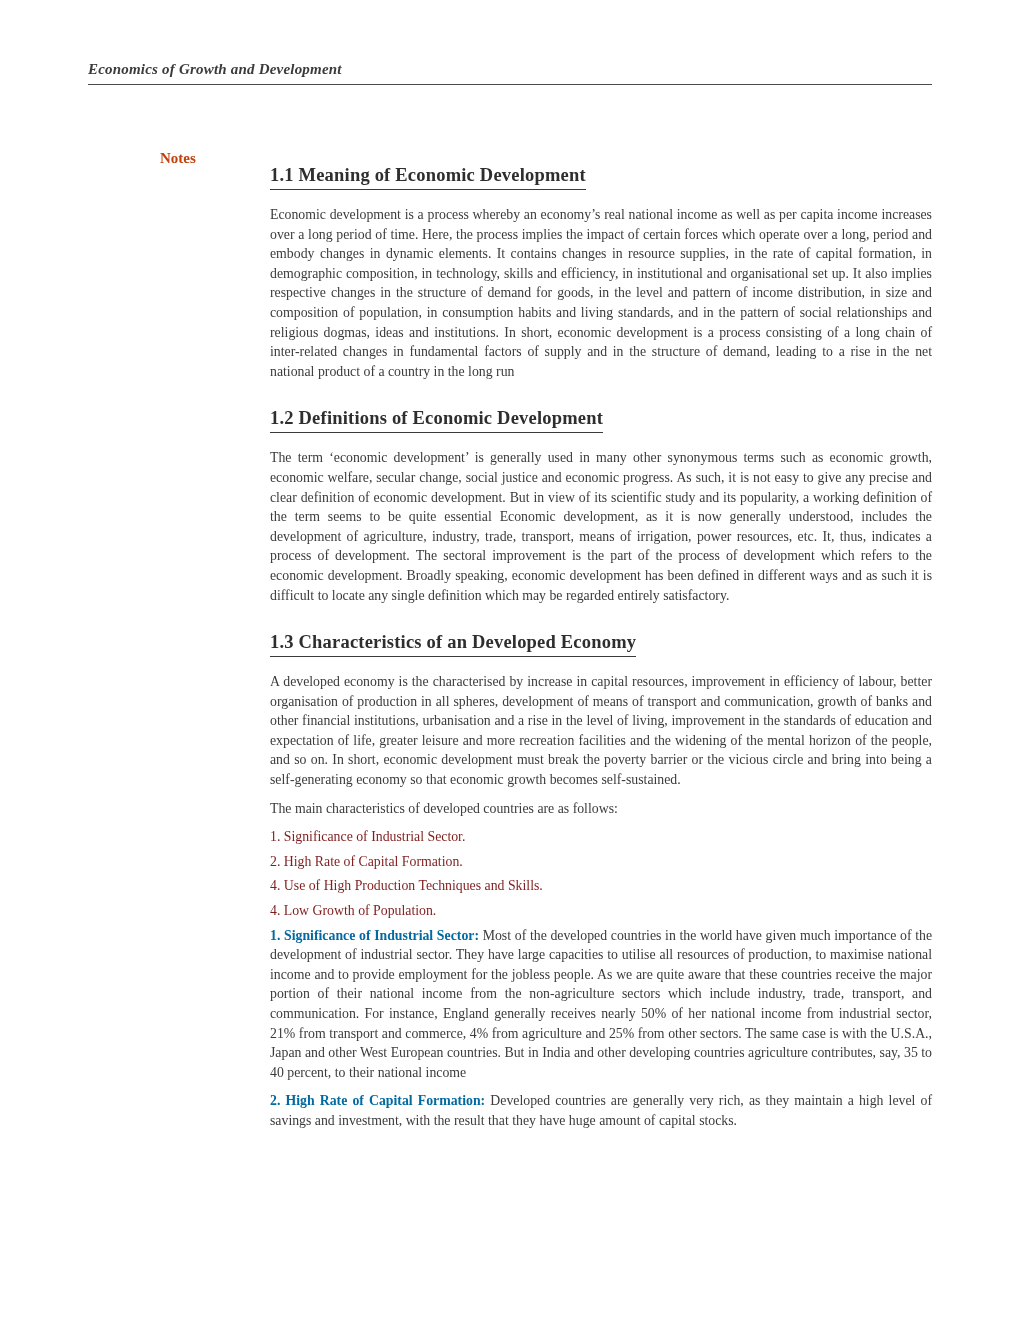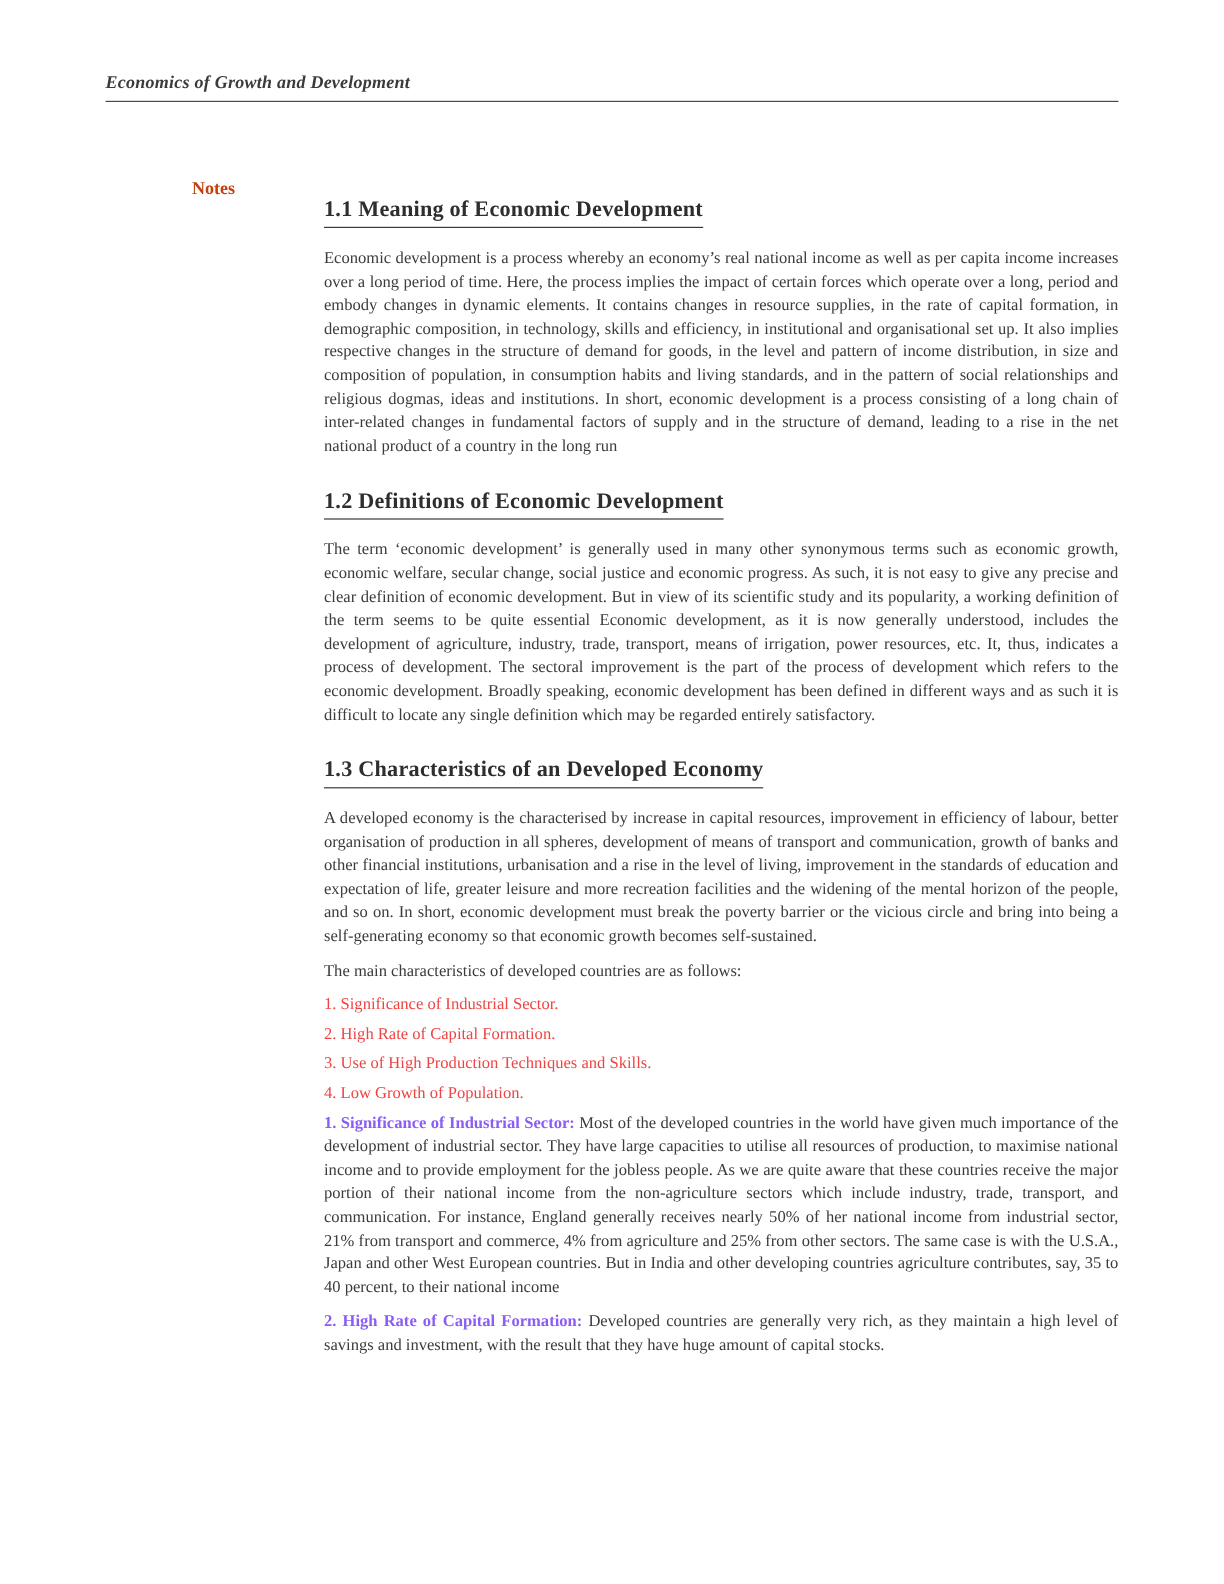--- a/index.html
+++ b/index.html
@@ -71,25 +71,25 @@
   .section {
     margin-bottom: 27px;
   }
   .section:last-child {
     margin-bottom: 0;
   }
   .list-line {
     margin: 0 0 5px 0;
     font-size: 13.8px;
     line-height: 19.6px;
-    color: #ef4444;
+    color: #7f1d1d;
   }
   .lead-bold {
     font-weight: bold;
-    color: #8b5cf6;
+    color: #0369a1;
   }
 </style>
 </head>
 <body>
 
 <div class="page">
 
   <header class="running-header">
     <span class="rh-text">Economics of Growth and Development</span>
   </header>
@@ -114,21 +114,21 @@
 
     <section class="section">
       <h2 class="sec-heading">
         <span class="underlined">1.3 Characteristics of an Developed Economy</span>
       </h2>
       <p class="para">A developed economy is the characterised by increase in capital resources, improvement in efficiency of labour, better organisation of production in all spheres, development of means of transport and communication, growth of banks and other financial institutions, urbanisation and a rise in the level of living, improvement in the standards of education and expectation of life, greater leisure and more recreation facilities and the widening of the mental horizon of the people, and so on. In short, economic development must break the poverty barrier or the vicious circle and bring into being a self-generating economy so that economic growth becomes self-sustained.</p>
       <p class="para">The main characteristics of developed countries are as follows:</p>
 
       <div class="list-line">1. Significance of Industrial Sector.</div>
       <div class="list-line">2. High Rate of Capital Formation.</div>
-      <div class="list-line">3. Use of High Production Techniques and Skills.</div>
+      <div class="list-line">4. Use of High Production Techniques and Skills.</div>
       <div class="list-line">4. Low Growth of Population.</div>
 
 
       <p class="para"><span class="lead-bold">1. Significance of Industrial Sector:</span><span> Most of the developed countries in the world have given much importance of the development of industrial sector. They have large capacities to utilise all resources of production, to maximise national income and to provide employment for the jobless people. As we are quite aware that these countries receive the major portion of their national income from the non-agriculture sectors which include industry, trade, transport, and communication. For instance, England generally receives nearly 50% of her national income from industrial sector, 21% from transport and commerce, 4% from agriculture and 25% from other sectors. The same case is with the U.S.A., Japan and other West European countries. But in India and other developing countries agriculture contributes, say, 35 to 40 percent, to their national income</span></p>
 
       <p class="para"><span class="lead-bold">2. High Rate of Capital Formation:</span><span> Developed countries are generally very rich, as they maintain a high level of savings and investment, with the result that they have huge amount of capital stocks.</span></p>
     </section>
 
   </main>
 </div>

